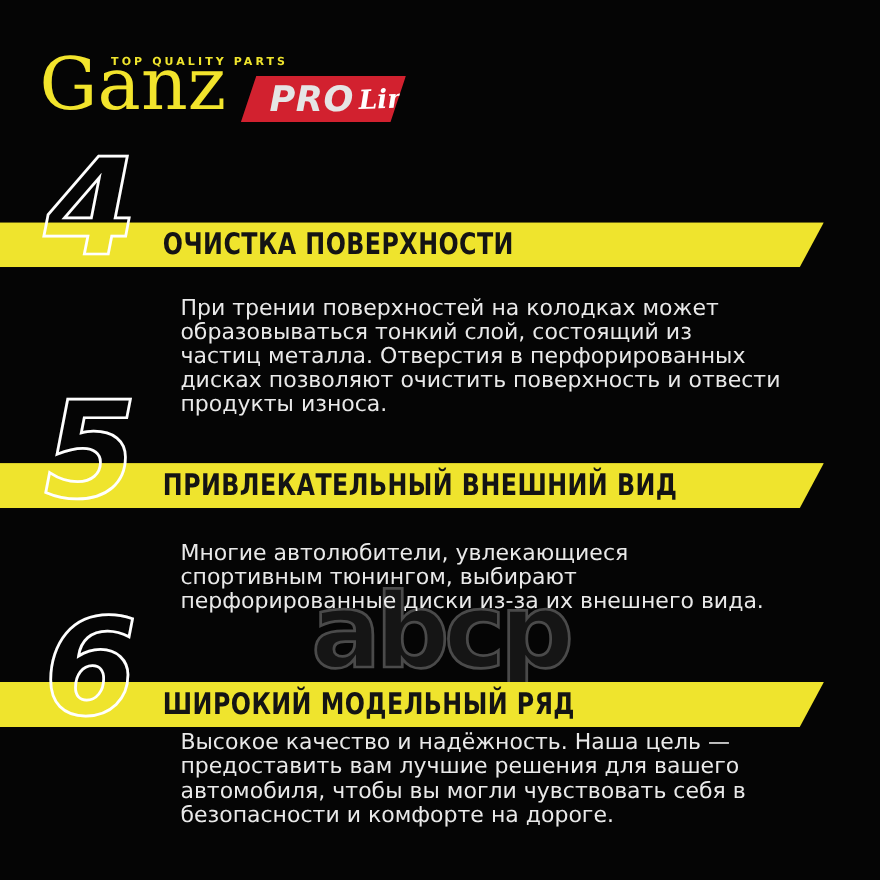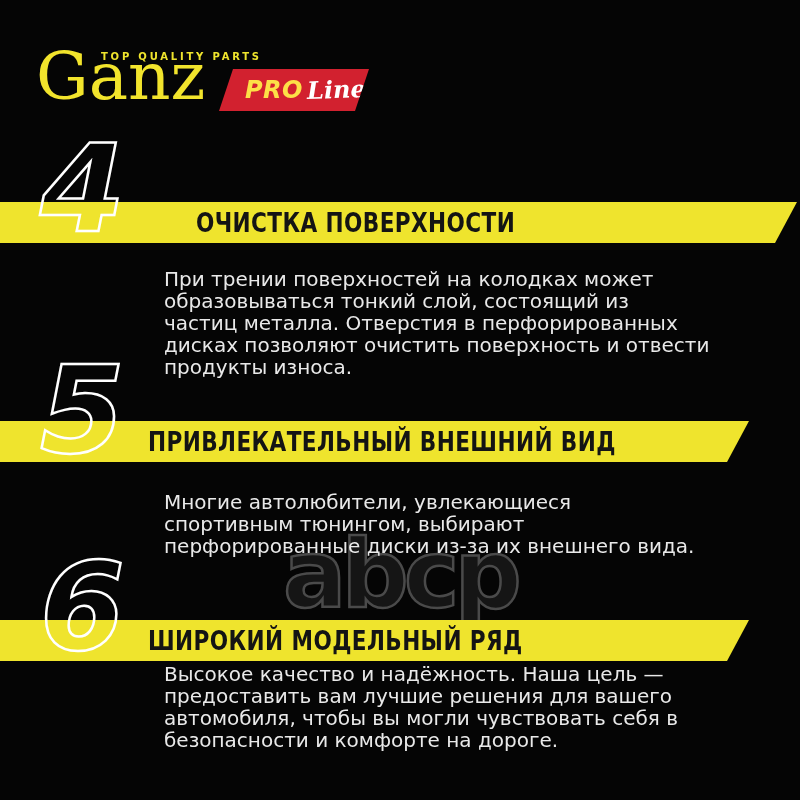--- a/index.html
+++ b/index.html
@@ -25,22 +25,22 @@
   }
   .pro-box{
     position:absolute;left:219px;top:69px;
     width:150px;height:42px;
     background:#D2212F;
     clip-path:polygon(14px 0,100% 0,calc(100% - 14px) 100%,0 100%);
     display:flex;align-items:center;
     padding-left:26px;box-sizing:border-box;
   }
   .pro-box .pro{
-    color:#fde047;font-weight:bold;font-style:italic;
-    font-size:24px;letter-spacing:0.5px;line-height:1;
+    color:#e5e5e5;font-weight:bold;font-style:italic;
+    font-size:32px;letter-spacing:0.5px;line-height:1;
   }
   .pro-box .line{
     color:#ffffff;font-family:"DejaVu Serif",serif;
     font-style:italic;font-weight:bold;font-size:24px;
     margin-left:4px;line-height:1;transform:rotate(-2deg);
   }
   
   .watermark{
     position:absolute;left:283px;top:528px;
     font-size:94px;font-weight:bold;line-height:1;
@@ -72,21 +72,21 @@
   }
   .body-text{
     position:absolute;left:148px;width:610px;
     margin:16px;color:#E9E9E9;
     font-size:20px;line-height:22px;
     white-space:pre-line;
     z-index:2;
   }
   
   .num-4{top:128px;}
-  .banner-4{top:202px;padding-left:48px;}
+  .banner-4{top:202px;}
   .body-4{top:252px;}
   .num-5{top:349px;}
   .banner-5{top:421px;text-align:center;}
   .body-5{top:475px;}
   .num-6{top:546px;}
   .banner-6{top:620px;}
   .body-6{top:647px;}
 </style>
 </head>
 <body>

